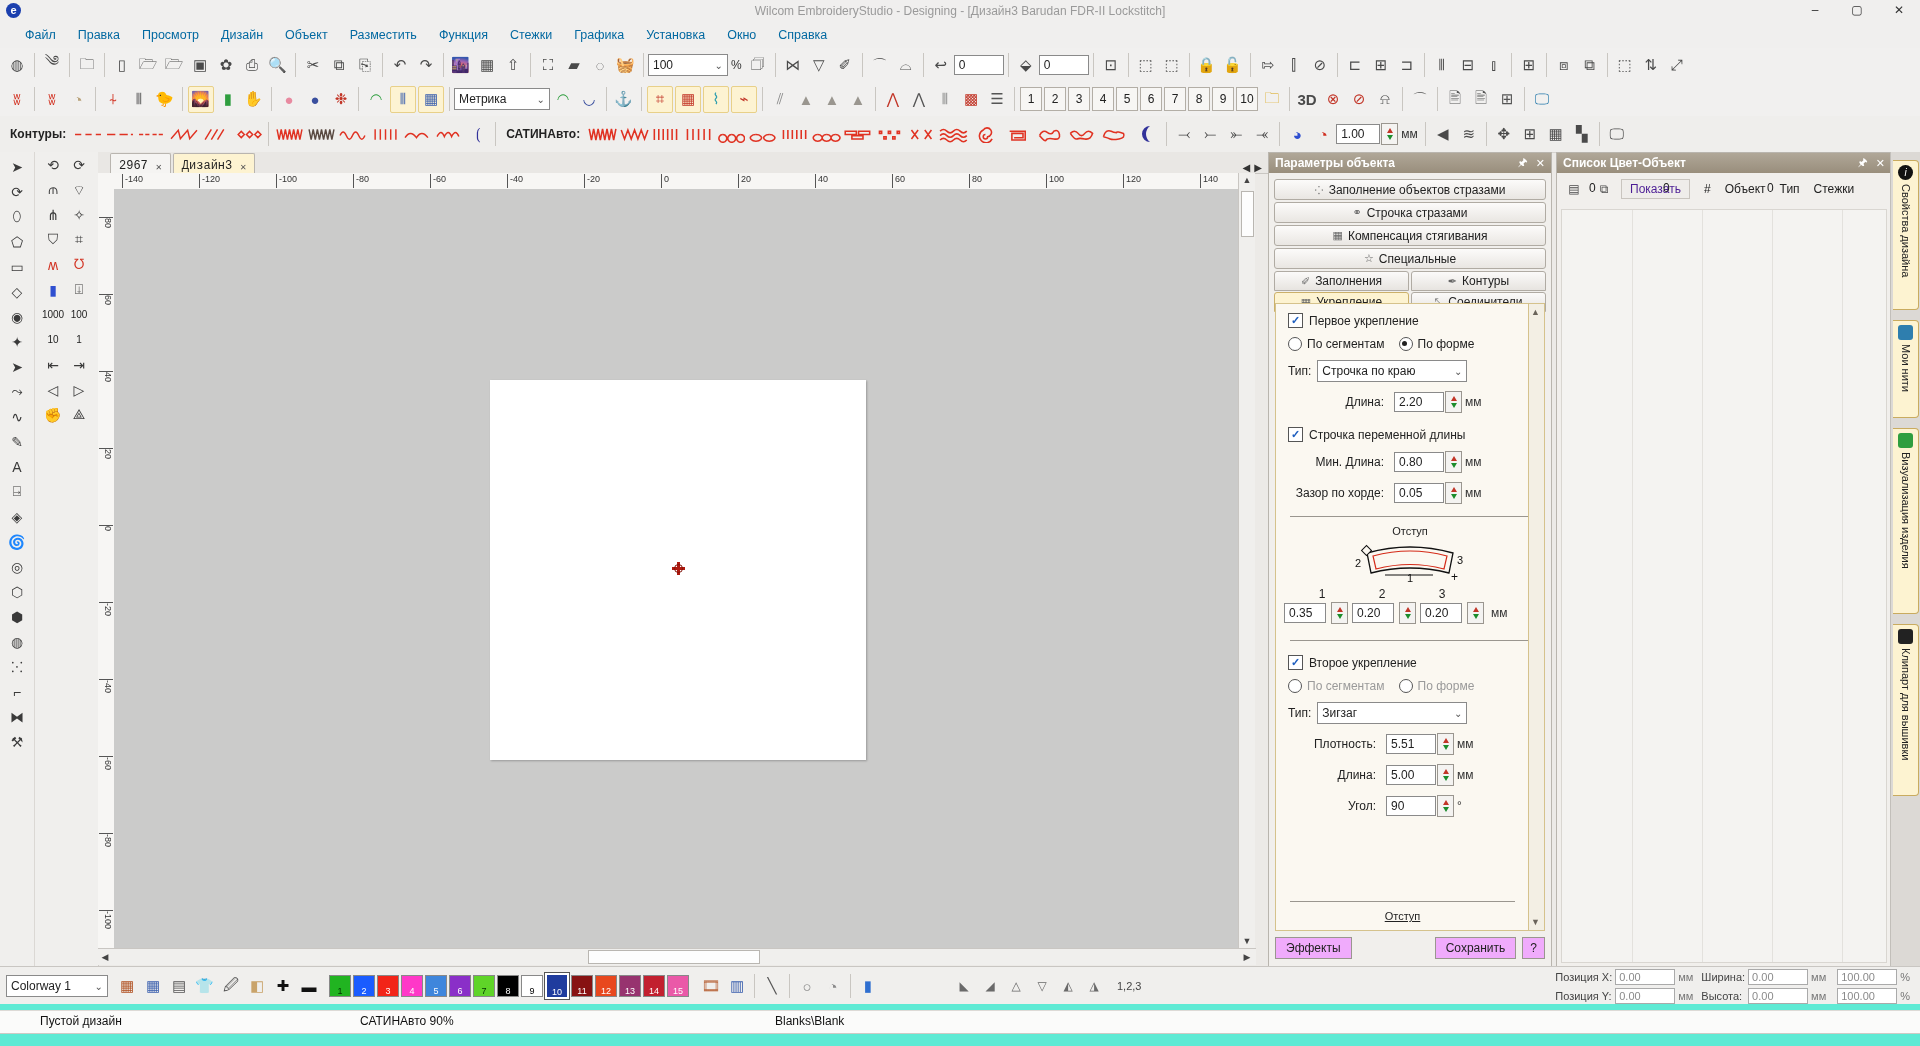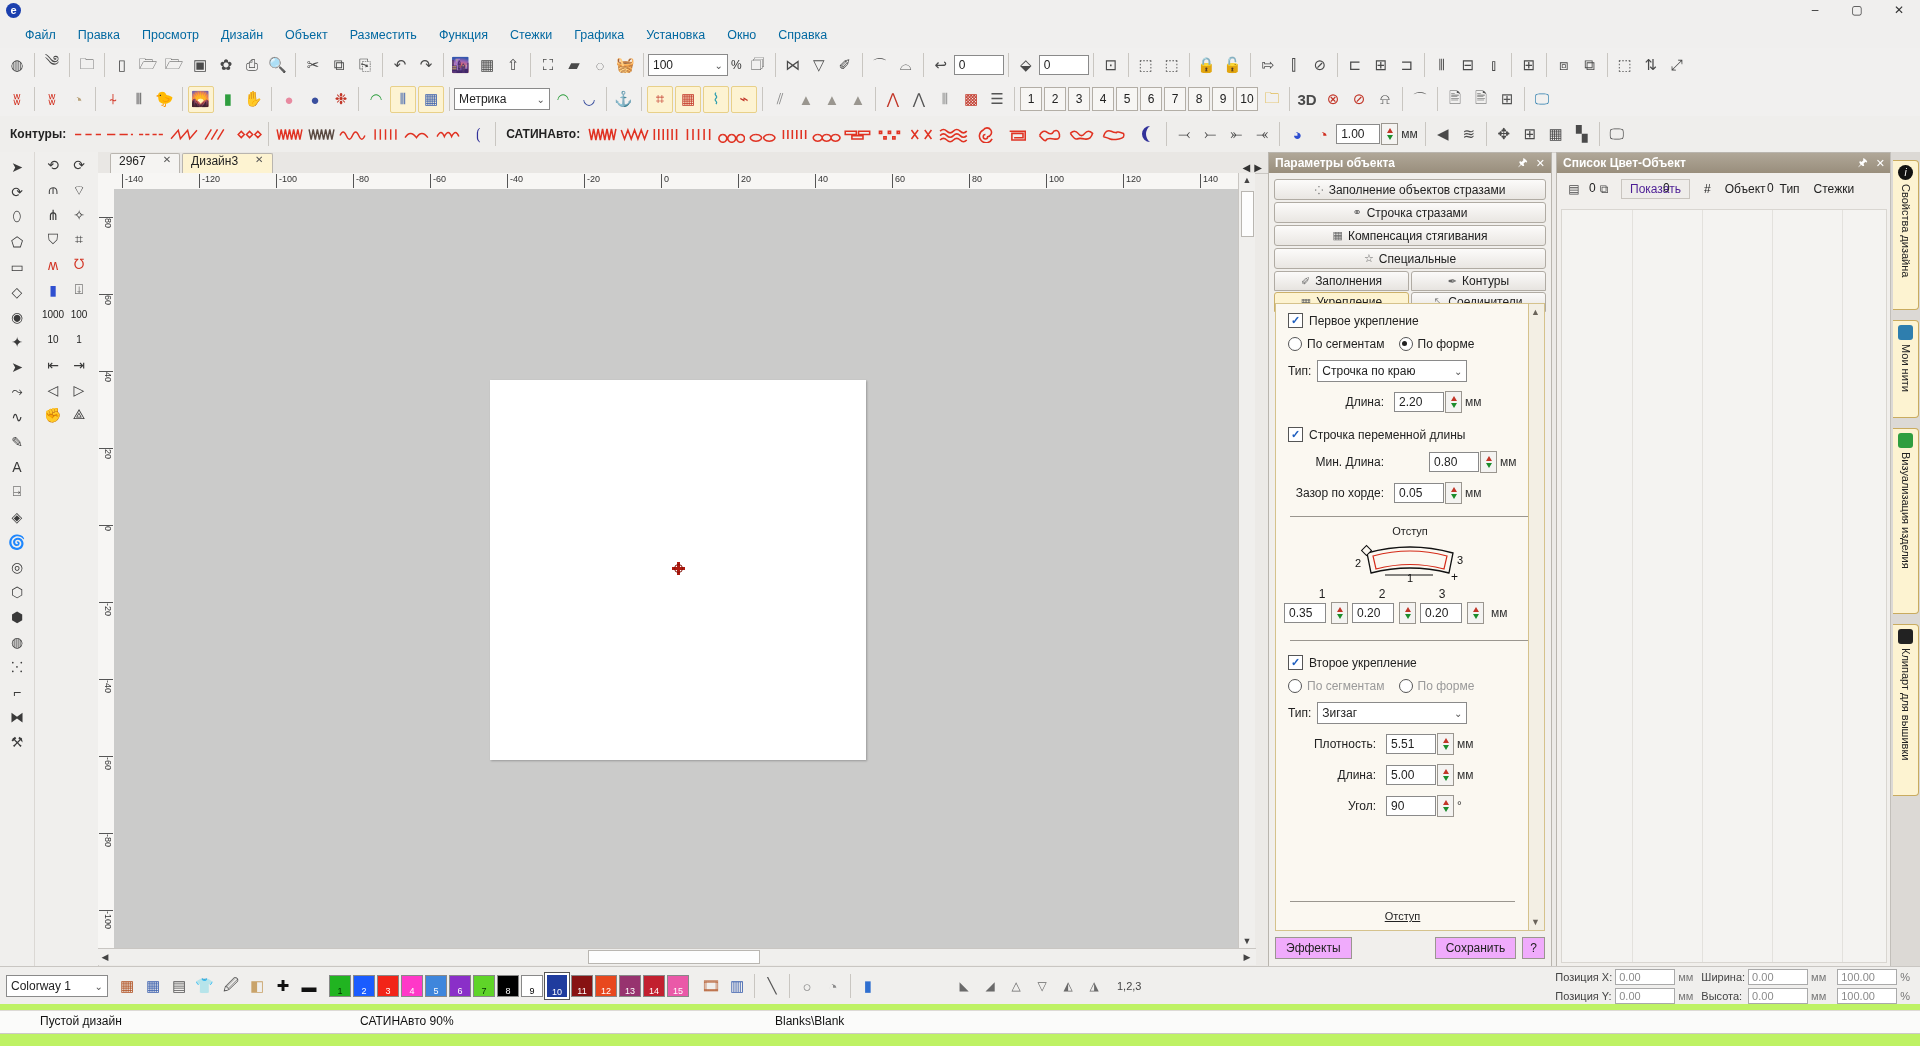--- a/index.html
+++ b/index.html
@@ -36,21 +36,21 @@
   .unit{color:#333;font-size:12px;margin:0 3px;flex:none;}
   
   #tools{left:0;top:152px;width:98px;height:814px;background:#f0efed;border-right:1px solid #cfccc8;display:flex;}
   .toolcol{display:flex;flex-direction:column;align-items:center;padding-top:2px;}
   #toolcol1{width:34px;border-right:1px solid #dbd8d4;}
   #toolcol2{width:62px;flex-direction:row;flex-wrap:wrap;align-content:flex-start;justify-content:center;display:flex;}
   .tool{width:26px;height:25px;display:flex;align-items:center;justify-content:center;font-size:14px;color:#3a3a3a;margin:0;}
   .tool.txt{font-size:10px;color:#222;}
   
   #tabbar{left:98px;top:152px;width:1158px;height:21px;background:#e9e7e4;border-bottom:1px solid #c9c6c2;display:flex;align-items:flex-end;padding-left:12px;}
-  .doc-tab{height:19px;display:flex;align-items:flex-start;gap:17px;padding:0 8px;border:1px solid #b9b5af;border-bottom:none;background:#f5f4f2;font-size:12px;margin-right:2px;border-radius:2px 2px 0 0;}
+  .doc-tab{height:19px;display:flex;align-items:flex-end;gap:8px;padding:0 8px;border:1px solid #b9b5af;border-bottom:none;background:#f5f4f2;font-size:12px;margin-right:2px;border-radius:2px 2px 0 0;font-family:Liberation Mono, monospace;}
   .doc-tab.active{background:#fdf3d1;}
   .tab-close{font-size:10px;color:#555;}
   .tabnav{margin-left:auto;display:flex;gap:4px;padding-right:6px;color:#333;font-size:10px;}
   #hruler{left:114px;top:173px;width:1124px;height:16px;background:#f7f6f4;border-bottom:1px solid #b9b6b1;overflow:hidden;}
   #vruler{left:98px;top:189px;width:16px;height:759px;background:#f7f6f4;border-right:1px solid #b9b6b1;overflow:hidden;}
   #rulercorner{left:98px;top:173px;width:16px;height:16px;background:#f7f6f4;border-right:1px solid #b9b6b1;border-bottom:1px solid #b9b6b1;}
   .hlab{position:absolute;top:1px;font-size:9px;color:#333;border-left:1px solid #555;padding-left:2px;height:14px;}
   .vlab{position:absolute;left:1px;font-size:9px;color:#333;border-top:1px solid #555;width:14px;}
   #canvas{left:114px;top:189px;width:1124px;height:759px;background:#cbcbca;overflow:hidden;}
   #artboard{position:absolute;left:376px;top:191px;width:376px;height:380px;background:#fff;box-shadow:1px 1px 2px rgba(0,0,0,.25);}
@@ -108,31 +108,32 @@
   .dtab .dtxt{writing-mode:vertical-rl;font-size:11px;color:#222;margin-top:4px;}
   .dicon{width:15px;height:15px;border-radius:3px;font-size:10px;color:#fff;display:flex;align-items:center;justify-content:center;flex:none;}
   
   #bottombar{left:0;top:966px;width:1920px;height:38px;background:#f0efed;border-top:1px solid #c9c6c2;display:flex;align-items:center;padding-left:6px;}
   .swatch{width:22px;height:22px;border:1px solid #888;display:inline-flex;align-items:flex-end;justify-content:center;font-size:9px;margin:0 1px;box-sizing:border-box;flex:none;}
   .swatch.sel{border:2px solid #fff;outline:1px solid #555;width:24px;height:26px;}
   #statusfields{position:absolute;right:8px;top:2px;display:grid;grid-template-columns:auto auto auto auto auto auto auto auto;grid-row-gap:3px;align-items:center;font-size:11px;color:#444;}
   .sfbox{background:#fff;border:1px solid #aaa;width:52px;height:14px;font-size:11px;color:#8a8a8a;display:inline-flex;align-items:center;padding:0 3px;margin:0 3px;}
   .sfu{color:#777;margin-right:8px;}
   
-  #statusbar{left:0;top:1004px;width:1920px;height:42px;background:#bef264;}
+  #statusbar{left:0;top:1004px;width:1920px;height:42px;background:#5eead4;}
   #statusbar .inner{position:absolute;left:0;top:6px;width:100%;height:22px;background:#fbfbfa;border-top:1px solid #dddad6;border-bottom:1px solid #cdcac5;}
   #statusbar span{position:absolute;top:10px;font-size:12px;color:#111;}
 </style>
 </head>
 <body>
 
 <div id="app">
 
   <div id="titlebar" class="abs">
     <span class="logo">e</span>
+    <span class="title">Wilcom EmbroideryStudio - Designing - [Дизайн3        Barudan FDR-II Lockstitch]</span>
     <span class="winbtns">
       <span class="winbtn">–</span>
       <span class="winbtn">▢</span>
       <span class="winbtn">✕</span>
     </span>
   </div>
 
   <div id="menubar" class="abs">
       <span class="menu-item">Файл</span>
       <span class="menu-item">Правка</span>
@@ -671,21 +672,21 @@
             <i class="dn"></i>
           </span>
         <span class="unit">мм</span>
       </div>
       <div class="prow" style="margin-top:14px;">
         <span class="checkbox">✓</span>
         <span class="plabel">Строчка переменной длины</span>
       </div>
       <div class="prow">
         <span class="rlabel" style="width:96px;">Мин. Длина:</span>
-        <span class="numbox" style="width:40px;margin-left:35px;">0.80</span>
+        <span class="numbox" style="width:40px;">0.80</span>
         <span class="spin">
             <i class="up"></i>
             <i class="dn"></i>
           </span>
         <span class="unit">мм</span>
       </div>
       <div class="prow">
         <span class="rlabel" style="width:96px;">Зазор по хорде:</span>
         <span class="numbox" style="width:40px;">0.05</span>
         <span class="spin">

